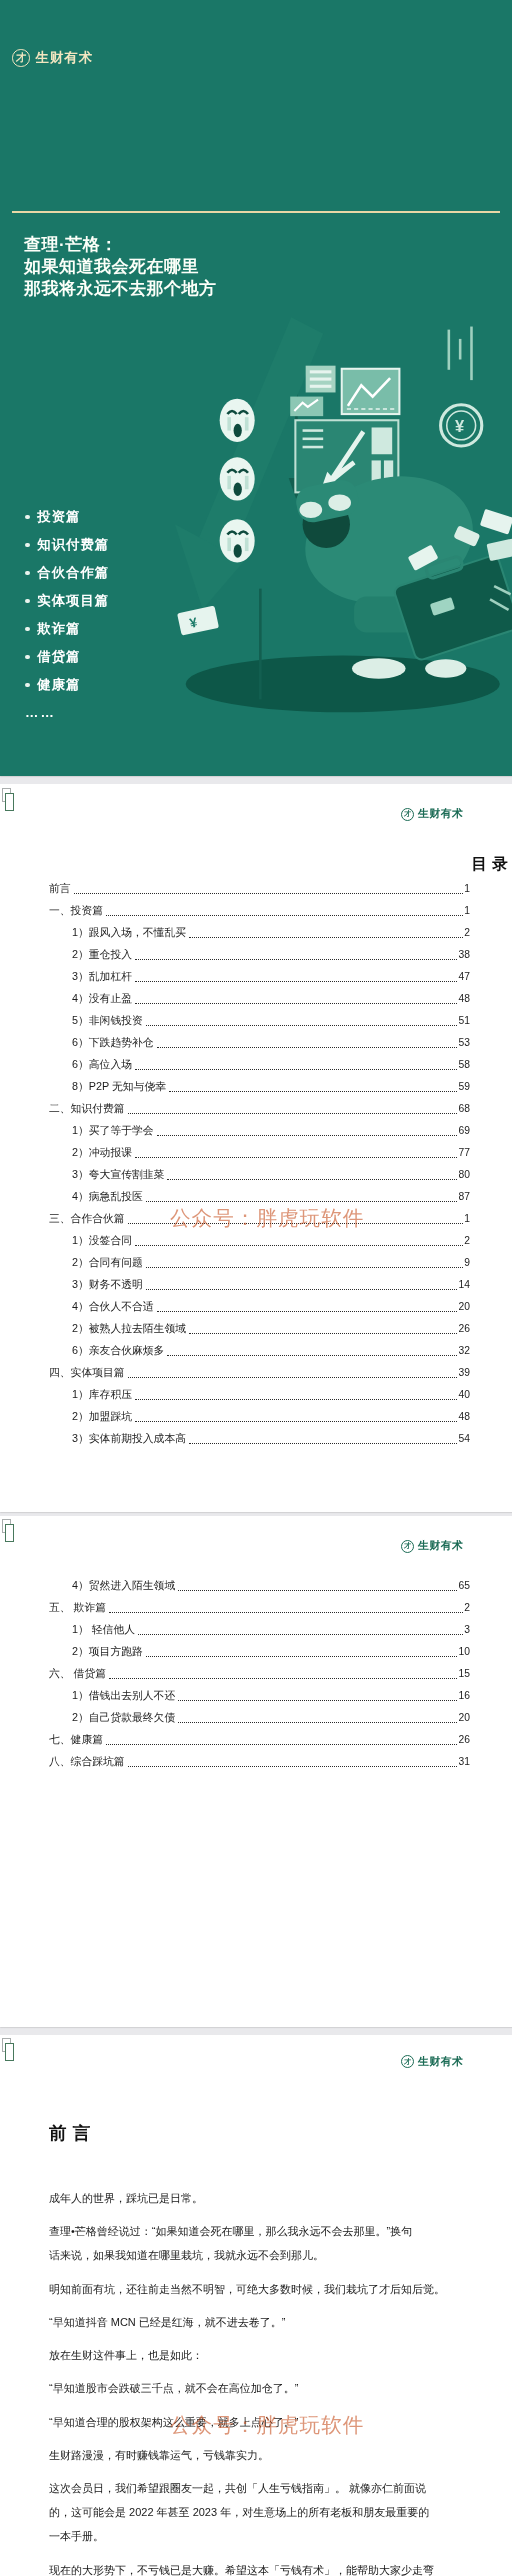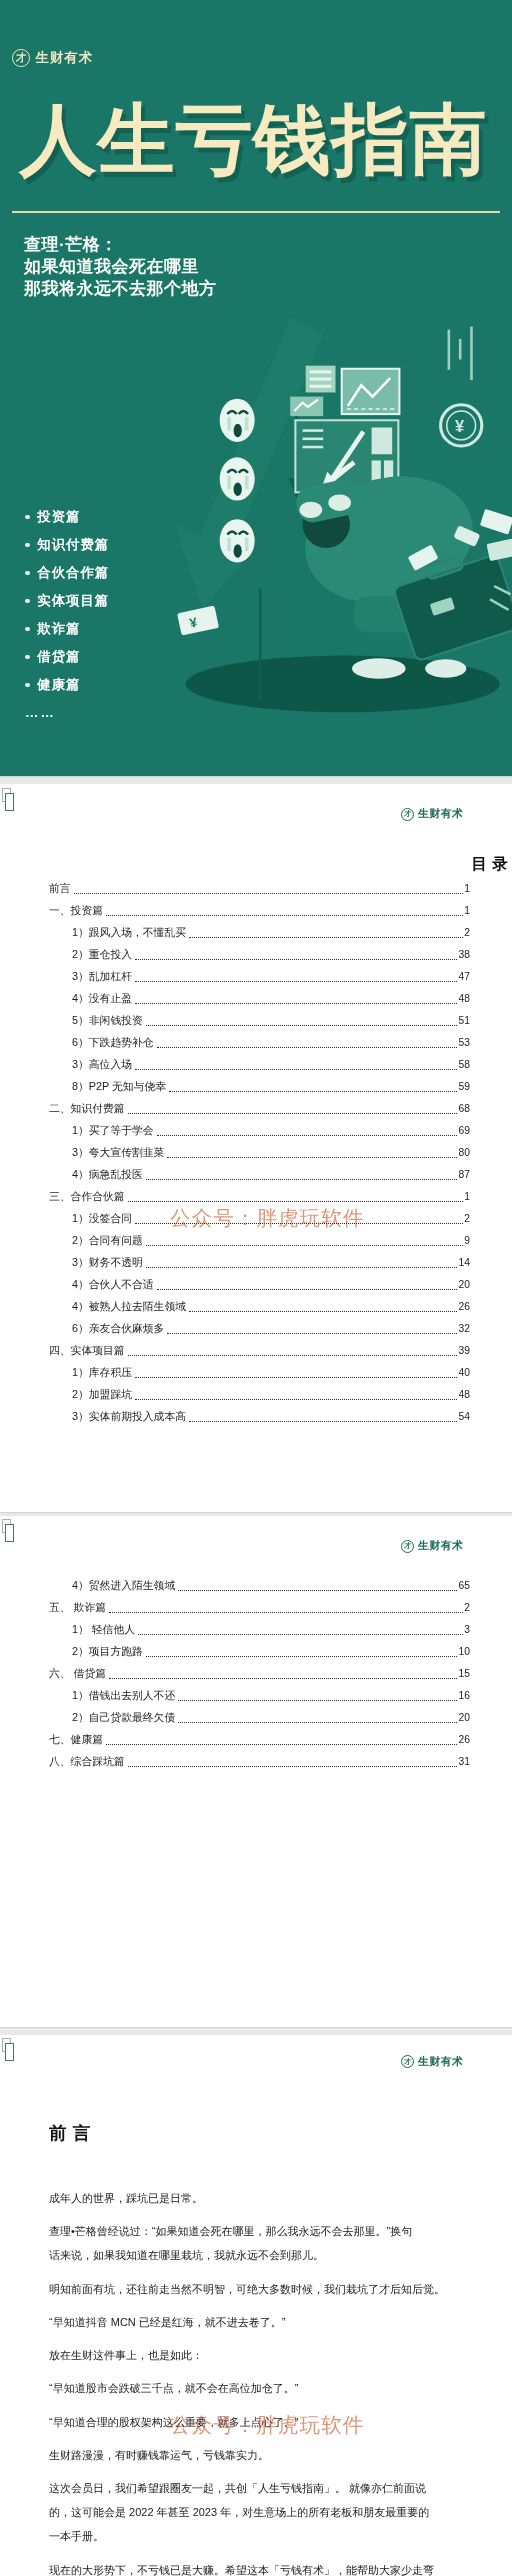--- a/index.html
+++ b/index.html
@@ -52,21 +52,20 @@
 </head>
 <body>
 
 <div id="canvas">
 
   <div class="page green" id="p1">
     <div class="cover-logo">
       <span class="logo-circle">才</span>
       <span class="brand">生财有术</span>
     </div>
-    <div class="cover-title">人生亏钱指南</div>
     <div class="cover-rule"></div>
     <div class="cover-quote">
       <div>查理·芒格：</div>
       <div>如果知道我会死在哪里</div>
       <div>那我将永远不去那个地方</div>
     </div>
 
     <div class="cover-menu">
 
         <div class="mi">
@@ -249,21 +248,21 @@
           <span class="num">51</span>
         </div>
 
         <div class="toc-row ind1">
           <span class="label">6）下跌趋势补仓</span>
           <span class="dots"></span>
           <span class="num">53</span>
         </div>
 
         <div class="toc-row ind1">
-          <span class="label">3）高位入场</span>
+          <span class="label">6）高位入场</span>
           <span class="dots"></span>
           <span class="num">58</span>
         </div>
 
         <div class="toc-row ind1">
           <span class="label">8）P2P 无知与侥幸</span>
           <span class="dots"></span>
           <span class="num">59</span>
         </div>
 
@@ -272,20 +271,25 @@
           <span class="dots"></span>
           <span class="num">68</span>
         </div>
 
         <div class="toc-row ind1">
           <span class="label">1）买了等于学会</span>
           <span class="dots"></span>
           <span class="num">69</span>
         </div>
 
+        <div class="toc-row ind1">
+          <span class="label">2）冲动报课</span>
+          <span class="dots"></span>
+          <span class="num">77</span>
+        </div>
 
         <div class="toc-row ind1">
           <span class="label">3）夸大宣传割韭菜</span>
           <span class="dots"></span>
           <span class="num">80</span>
         </div>
 
         <div class="toc-row ind1">
           <span class="label">4）病急乱投医</span>
           <span class="dots"></span>
@@ -316,21 +320,21 @@
           <span class="num">14</span>
         </div>
 
         <div class="toc-row ind1">
           <span class="label">4）合伙人不合适</span>
           <span class="dots"></span>
           <span class="num">20</span>
         </div>
 
         <div class="toc-row ind1">
-          <span class="label">4）被熟人拉去陌生领域</span>
+          <span class="label">2）被熟人拉去陌生领域</span>
           <span class="dots"></span>
           <span class="num">26</span>
         </div>
 
         <div class="toc-row ind1">
           <span class="label">6）亲友合伙麻烦多</span>
           <span class="dots"></span>
           <span class="num">32</span>
         </div>
 

